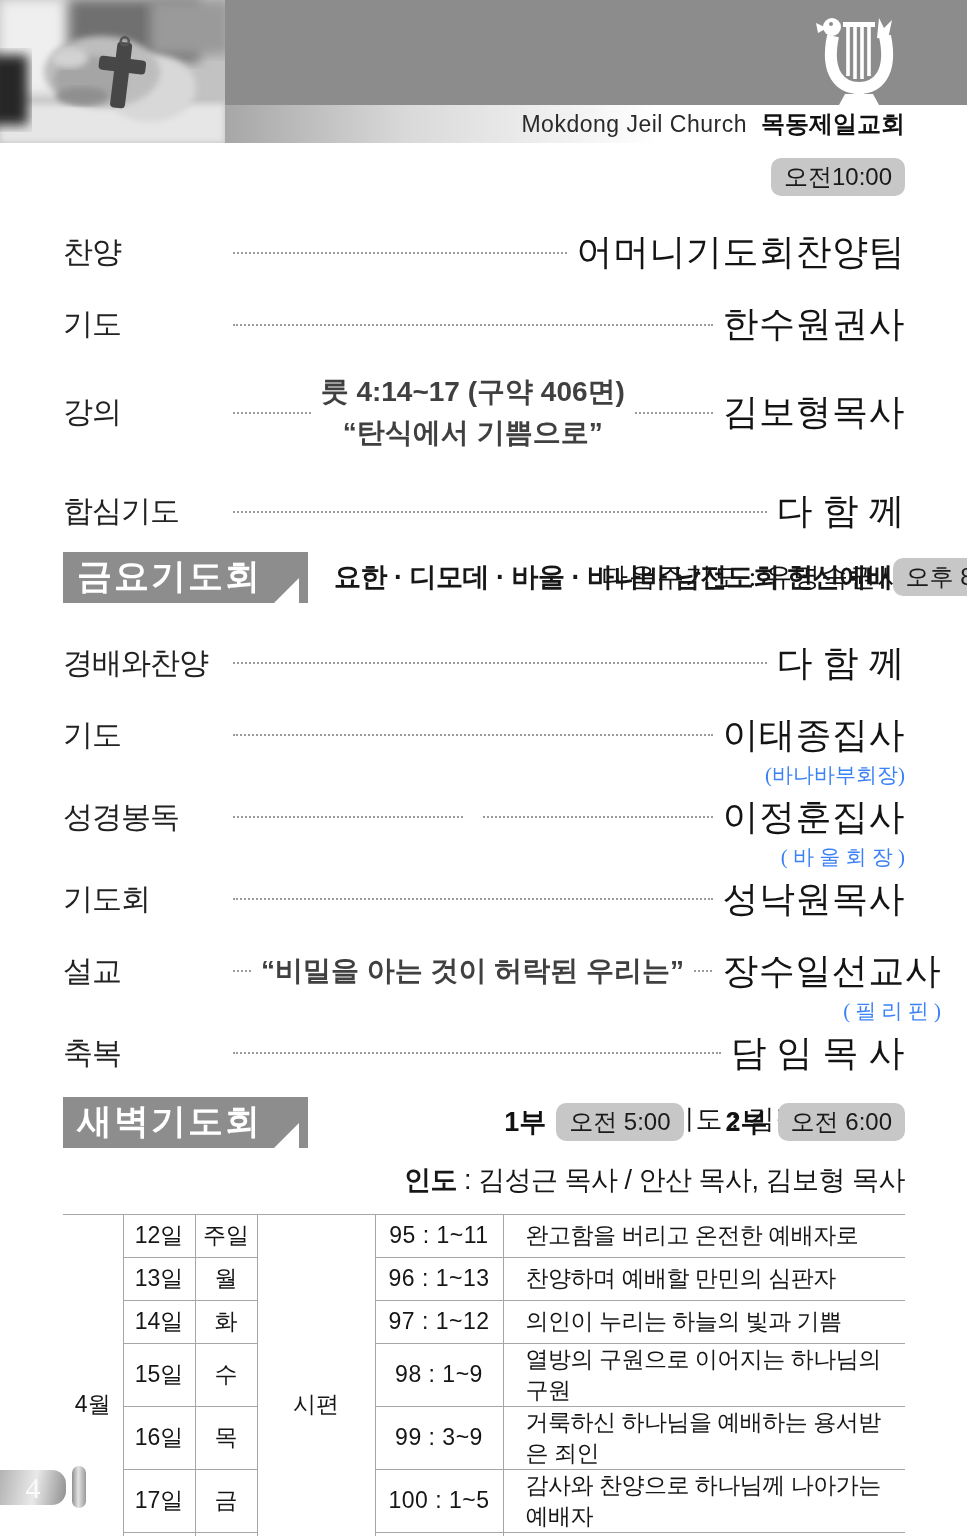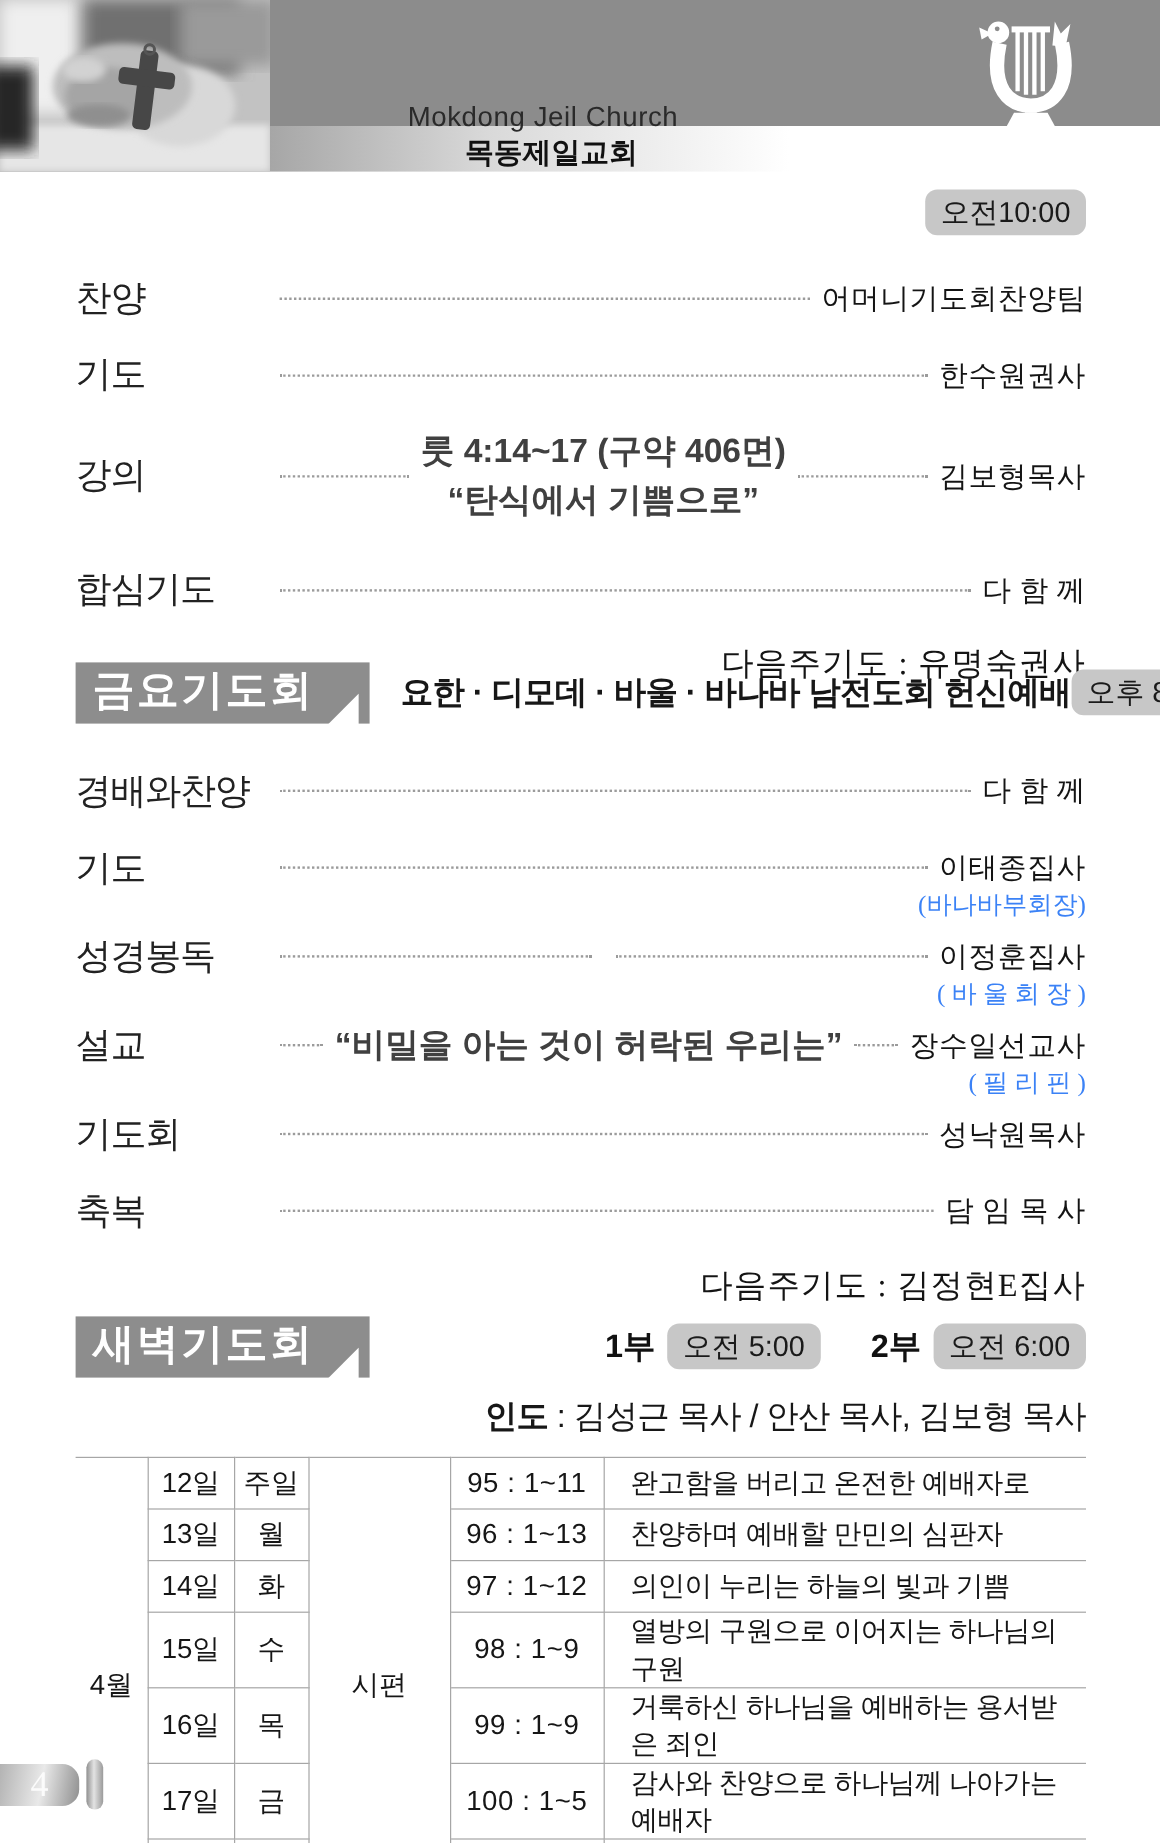--- a/index.html
+++ b/index.html
@@ -7,21 +7,21 @@
   .page {
     position:relative; width:967px; height:1536px; margin:0 auto;
     background:#ffffff; overflow:hidden;
     font-family:"Liberation Sans","DejaVu Sans",sans-serif; color:#1c1c1c;
   }
 
   
   .banner { position:absolute; left:0; top:0; width:967px; height:105px; background:#8c8c8c; }
   .strip  { position:absolute; left:0; top:105px; width:967px; height:38px;
             background:linear-gradient(90deg,#989898 18%,#d9d9d9 42%,#ffffff 68%);
-            display:flex; align-items:center; justify-content:flex-end; padding-right:62px;flex-direction:column; }
+            display:flex; align-items:center; justify-content:flex-end; padding-right:62px; }
   .strip .en { font-size:23px; color:#2a2a2a; letter-spacing:0.5px; }
   .strip .ko { font-size:24px; font-weight:bold; color:#111; margin-left:14px; }
   .photo { position:absolute; left:0; top:0; width:225px; height:143px; }
   .harp  { position:absolute; left:815px; top:12px; width:88px; height:94px; }
 
   
   .sec { position:absolute; left:63px; width:842px; }
   .sec-head { display:flex; align-items:center; }
   .title-box {
     position:relative; background:#8d8d8d; color:#ffffff; font-weight:bold;
@@ -41,21 +41,21 @@
   .prow { display:flex; align-items:center; margin-bottom:23px; }
   .prow.has-sub { margin-bottom:33px; }
   .plabel {
     flex:0 0 160px; font-size:30px; color:#222;
     text-align:justify; text-align-last:justify; letter-spacing:-1px;
   }
   .leader { flex:1 1 0; border-top:2px dotted #9b9b9b; margin:0 10px; min-width:18px; }
   .pcenter { text-align:center; font-weight:bold; font-size:28px; color:#404040; line-height:1.45; white-space:nowrap; }
   .pvalue-wrap { position:relative; flex:0 0 auto; }
   .pvalue {
-    font-family:"Liberation Serif","DejaVu Serif",serif; font-size:24px; color:#141414;
+    font-family:"Liberation Serif","DejaVu Serif",serif; font-size:36px; color:#141414;
     white-space:nowrap; text-align:left; display:block; letter-spacing:0.5px;
   }
   .psub {
     position:absolute; top:100%; right:0; margin-top:1px;
     font-family:"Liberation Serif","DejaVu Serif",serif; font-size:21px; color:#3b82f6; white-space:nowrap;
   }
   .nextweek {
     margin-top:16px; text-align:right;
     font-family:"Liberation Serif","DejaVu Serif",serif; font-size:27px; color:#141414; letter-spacing:1px;
   }
@@ -214,36 +214,36 @@
       </div>
       <div class="prow has-sub">
         <span class="plabel">성경봉독</span>
         <span class="leader"></span>
         <span class="leader"></span>
         <span class="pvalue-wrap">
           <span class="pvalue">이정훈집사</span>
           <span class="psub">( 바 울 회 장 )</span>
         </span>
       </div>
+      <div class="prow">
+        <span class="plabel">기도회</span>
+        <span class="leader"></span>
+        <span class="pvalue-wrap">
+            <span class="pvalue">성낙원목사</span>
+          </span>
+      </div>
       <div class="prow has-sub">
         <span class="plabel">설교</span>
         <span class="leader"></span>
         <span class="pcenter">“비밀을 아는 것이 허락된 우리는”</span>
         <span class="leader"></span>
         <span class="pvalue-wrap">
           <span class="pvalue">장수일선교사</span>
           <span class="psub">( 필 리 핀 )</span>
         </span>
-      </div>
-      <div class="prow">
-        <span class="plabel">기도회</span>
-        <span class="leader"></span>
-        <span class="pvalue-wrap">
-            <span class="pvalue">성낙원목사</span>
-          </span>
       </div>
       <div class="prow">
         <span class="plabel">축복</span>
         <span class="leader"></span>
         <span class="pvalue-wrap">
             <span class="pvalue">담 임 목 사</span>
           </span>
       </div>
     </div>
     <div class="nextweek">다음주기도 : 김정현E집사</div>
@@ -294,21 +294,21 @@
         </tr>
         <tr>
           <td class="c-date">15일</td>
           <td class="c-day">수</td>
           <td class="c-verse">98 : 1~9</td>
           <td class="c-desc">열방의 구원으로 이어지는 하나님의 구원</td>
         </tr>
         <tr>
           <td class="c-date">16일</td>
           <td class="c-day">목</td>
-          <td class="c-verse">99 : 1~9</td>
+          <td class="c-verse">99 : 3~9</td>
           <td class="c-desc">거룩하신 하나님을 예배하는 용서받은 죄인</td>
         </tr>
         <tr>
           <td class="c-date">17일</td>
           <td class="c-day">금</td>
           <td class="c-verse">100 : 1~5</td>
           <td class="c-desc">감사와 찬양으로 하나님께 나아가는 예배자</td>
         </tr>
         <tr>
           <td class="c-date">18일</td>

